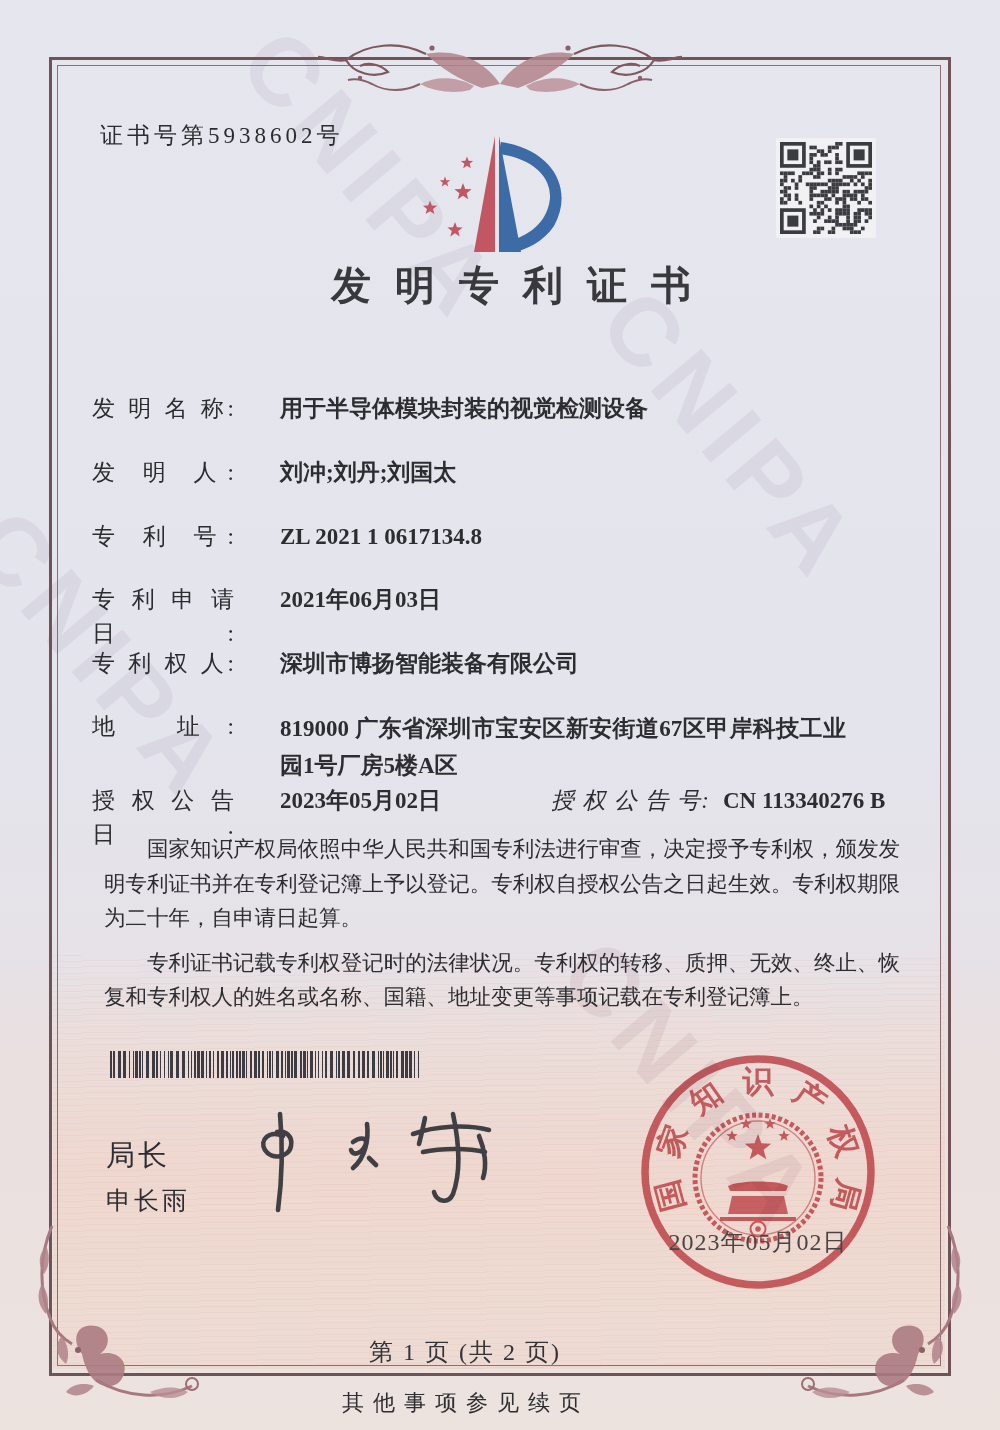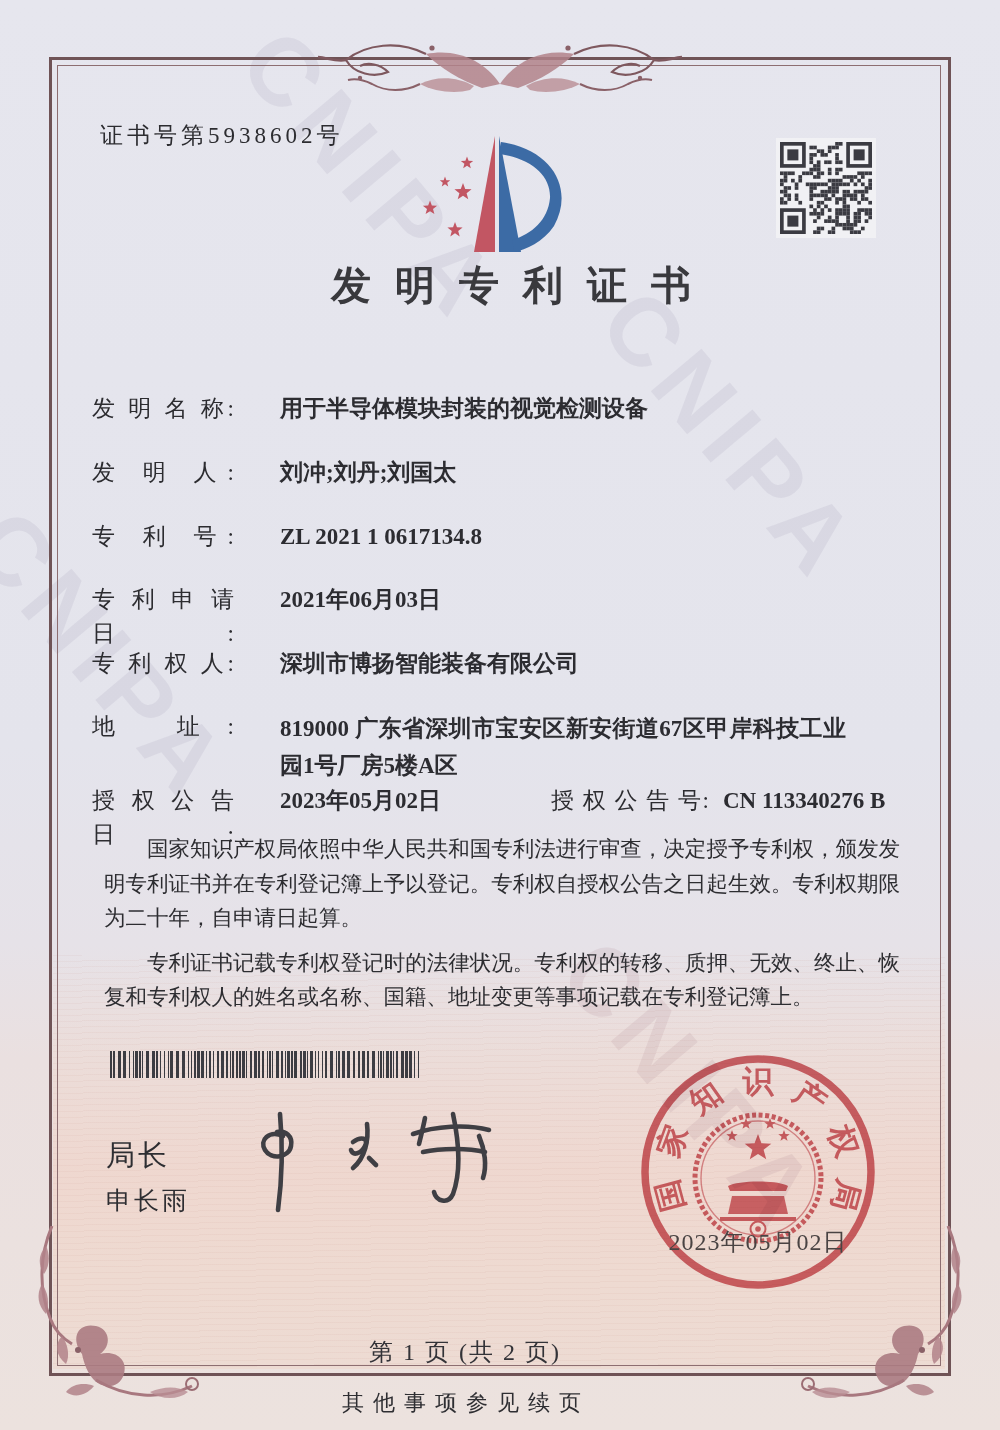--- a/index.html
+++ b/index.html
@@ -31,21 +31,21 @@
   .title{position:absolute;left:0;width:1000px;top:258px;z-index:5;text-align:center;
     font-size:40px;font-weight:bold;letter-spacing:24px;text-indent:24px;color:#39393d;padding-left:11px;}
   .row{position:absolute;left:92px;z-index:5;display:flex;font-size:23px;line-height:34px;gap:32px;}
   .row .lbl{display:inline-block;width:142px;text-align:justify;text-align-last:justify;
     -moz-text-align-last:justify;flex:none;color:#2c2c30;}
   .row .val{margin-left:14px;color:#2c2c31;font-weight:bold;}
   .r1{top:392px}.r2{top:456px}.r3{top:520px}.r4{top:583px}.r5{top:647px}
   .r6{top:710px}.r6 .val{width:566px;line-height:37px;text-align:justify;}
   .r7{top:784px}
   .pair2{display:flex;margin-left:78px;}
-  .pair2 .lbl{width:158px;}
+  .pair2 .lbl{width:158px;font-style:italic;}
   .paras{position:absolute;left:104px;top:832px;width:796px;z-index:5;
     font-size:21.5px;line-height:34.5px;text-align:justify;color:#2d2d31;}
   .paras p{margin:0 0 10px 0;text-indent:2em;font-family:Liberation Serif, serif;}
   .barcode{position:absolute;left:110px;top:1051px;z-index:5;}
   .signer-title{position:absolute;left:106px;top:1136px;z-index:5;
     font-family:"Liberation Sans","DejaVu Sans",sans-serif;font-size:29px;letter-spacing:3px;color:#2e2e32;}
   .signer-name{position:absolute;left:106px;top:1184px;z-index:5;
     font-family:"Liberation Sans","DejaVu Sans",sans-serif;font-size:25px;letter-spacing:3px;color:#2e2e32;}
   .signature{position:absolute;left:245px;top:1106px;z-index:5;}
   .seal{position:absolute;left:616px;top:1030px;z-index:6;mix-blend-mode:multiply;}

